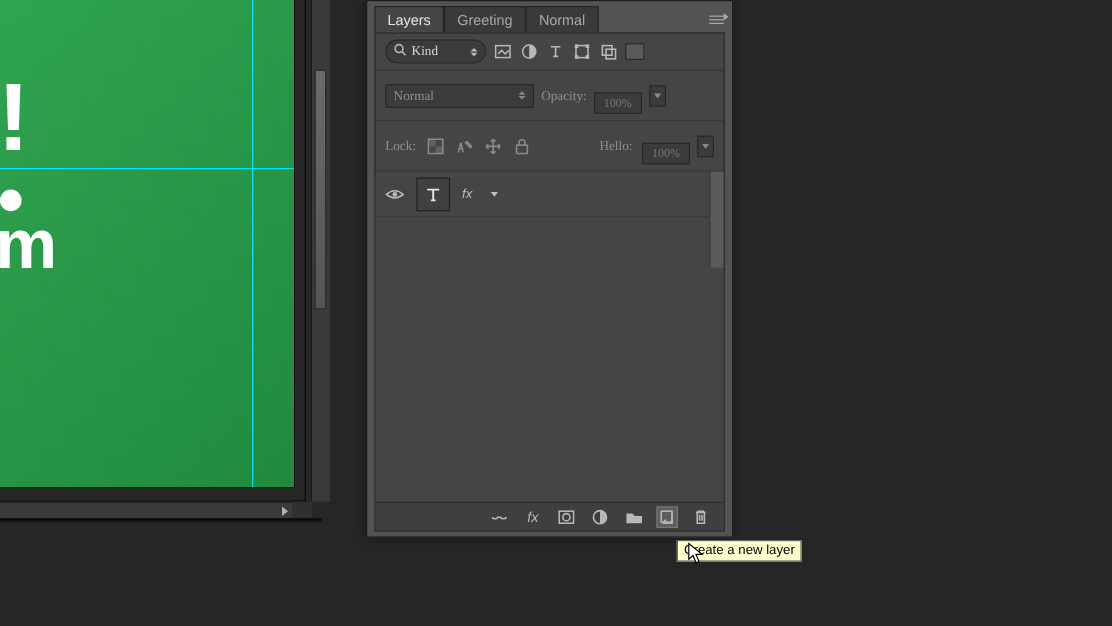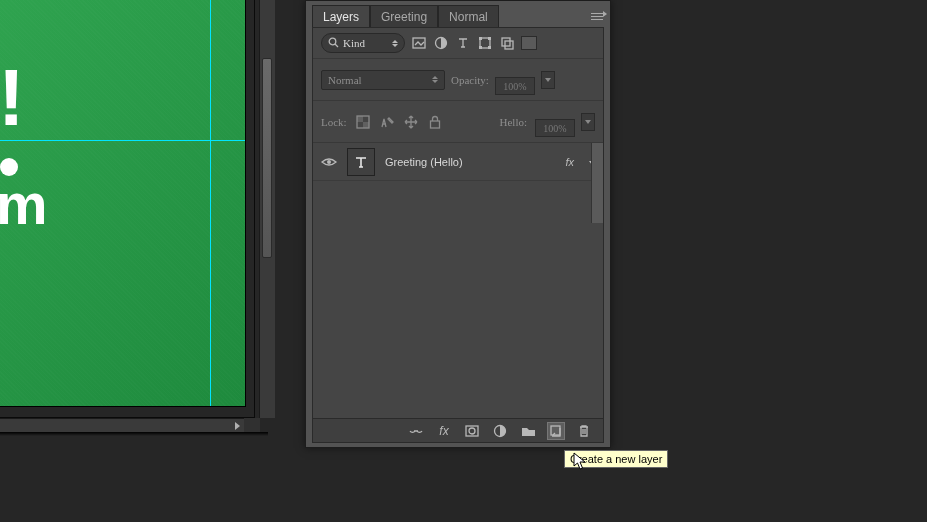--- a/index.html
+++ b/index.html
@@ -316,21 +316,20 @@
             <svg width="16" height="12">
                 <path d="M1 6 Q8 0 15 6 Q8 12 1 6 Z" class="st"></path>
                 <circle cx="8" cy="6" r="2" class="stf"></circle>
               </svg>
           </span>
           <div class="thumb text">
             <svg width="16" height="16">
                 <path d="M3 4 h10 M8 4 v9 M6 13 h4" stroke="#e6e6e6" stroke-width="1.6" fill="none"></path>
               </svg>
           </div>
-          <span class="layer-name">Greeting (Hello)</span>
           <span class="fx">fx</span>
           <span class="fx-caret"></span>
         </div>
 
       </div>
 
       <div class="footer">
         <span class="fbtn">
           <svg width="16" height="10">
               <path d="M4 5 a3 3 0 0 1 0 -0.01 M2 5 a3 3 0 0 0 5 0 M9 5 a3 3 0 0 0 5 0 M6 5 h4" class="st"></path>

